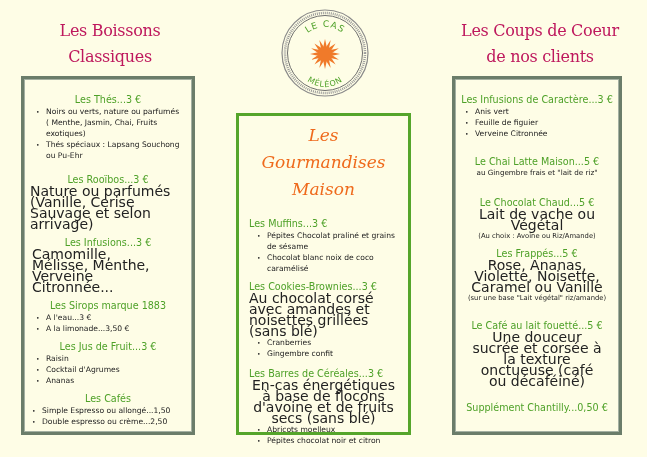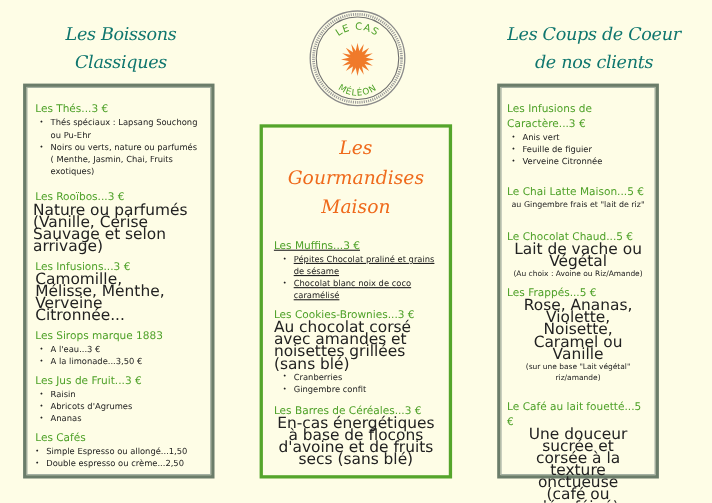--- a/index.html
+++ b/index.html
@@ -6,41 +6,41 @@
   html, body { width: 647px; height: 457px; overflow: hidden; }
   body {
     background: #fefde6;
     font-family: "DejaVu Sans", sans-serif;
     color: #222;
     position: relative;
   }
   .col-title {
     position: absolute;
     font-family: "DejaVu Serif", serif;
-    font-style: italic;
-    color: #0f766e;
+    color: #be185d;
     font-size: 16px;
     line-height: 26px;
     text-align: center;
     letter-spacing: -0.3px;
   }
   .box {
     position: absolute;
     background: #fefde6;
   }
   .box-side {
     border: 3px solid #6b7d6a;
     box-shadow: inset 0 0 0 1px #a4b0a2;
   }
   .box-mid {
     border: 3px solid #55a52b;
   }
   .sec-title {
     color: #4ea128;
     font-size: 9.6px;
+    text-align: center;
     line-height: 13px;
     margin-top: 6px;
   }
   .sec-title.left { text-align: left; }
   ul.items { list-style: none; }
   ul.items li {
     position: relative;
     font-size: 7.6px;
     line-height: 11px;
     padding-left: 14px;
@@ -124,22 +124,22 @@
 
 <div class="col-title" style="left:440px; top:18px; width:200px;">
   <div>Les Coups de Coeur</div>
   <div>de nos clients</div>
 </div>
 
 <div class="box box-side" style="left:21px; top:76px; width:174px; height:359px; padding:6px 8px 0 8px;">
   <div>
     <div class="sec-title" style="margin-top:8px;">Les Thés...3 €</div>
     <ul class="items">
+      <li>Noirs ou verts, nature ou parfumés ( Menthe, Jasmin, Chai, Fruits exotiques)</li>
       <li>Thés spéciaux : Lapsang Souchong ou Pu-Ehr</li>
-      <li>Noirs ou verts, nature ou parfumés ( Menthe, Jasmin, Chai, Fruits exotiques)</li>
     </ul>
   </div>
   <div style="margin-top:12px;">
     <div class="sec-title">Les Rooïbos...3 €</div>
     <div class="desc" style="margin-left:-2px;">Nature ou parfumés (Vanille, Cerise Sauvage et selon arrivage)</div>
   </div>
   <div style="margin-top:4px;">
     <div class="sec-title">Les Infusions...3 €</div>
     <div class="desc" style="padding-right:30px;">Camomille, Mélisse, Menthe, Verveine Citronnée...</div>
   </div>
@@ -147,60 +147,64 @@
     <div class="sec-title">Les Sirops marque 1883</div>
     <ul class="items">
       <li>A l'eau...3 €</li>
       <li>A la limonade...3,50 €</li>
     </ul>
   </div>
   <div style="margin-top:0;">
     <div class="sec-title">Les Jus de Fruit...3 €</div>
     <ul class="items">
       <li>Raisin</li>
-      <li>Abricots d'Agrumes</li>
+      <li>Cocktail d'Agrumes</li>
       <li>Ananas</li>
     </ul>
   </div>
   <div style="margin-top:0px;">
     <div class="sec-title">Les Cafés</div>
     <ul class="items" style="margin-left:-4px;">
       <li>Simple Espresso ou allongé...1,50</li>
       <li>Double espresso ou crème...2,50</li>
     </ul>
   </div>
 </div>
 
 <div class="box box-mid" style="left:236px; top:113px; width:175px; height:322px; padding:0 10px;">
   <div class="mid-title">
     <div>Les Gourmandises</div>
     <div>Maison</div>
   </div>
-  <div style="margin-top:14px;text-decoration:underline;">
+  <div style="margin-top:14px;">
     <div class="sec-title left">Les Muffins...3 €</div>
     <ul class="items" style="margin-left:4px;">
       <li>Pépites Chocolat praliné et grains de sésame</li>
       <li>Chocolat blanc noix de coco caramélisé</li>
     </ul>
   </div>
   <div style="margin-top:6px;">
     <div class="sec-title left">Les Cookies-Brownies...3 €</div>
     <div class="desc">Au chocolat corsé avec amandes et noisettes grillées (sans blé)</div>
     <ul class="items" style="margin-left:4px;">
       <li>Cranberries</li>
       <li>Gingembre confit</li>
     </ul>
   </div>
   <div style="margin-top:8px;">
     <div class="sec-title left">Les Barres de Céréales...3 €</div>
     <div class="desc center">En-cas énergétiques à base de flocons d'avoine et de fruits secs (sans blé)</div>
-  </div>
-</div>
-
-<div class="box box-side" style="left:452px; top:76px; width:147px; height:359px; padding:6px 6px 0 6px;">
+    <ul class="items" style="margin-left:4px;">
+      <li>Abricots moelleux</li>
+      <li>Pépites chocolat noir et citron</li>
+    </ul>
+  </div>
+</div>
+
+<div class="box box-side" style="left:452px; top:76px; width:170px; height:359px; padding:6px 6px 0 6px;">
   <div>
     <div class="sec-title" style="margin-top:8px;">Les Infusions de Caractère...3 €</div>
     <ul class="items">
       <li>Anis vert</li>
       <li>Feuille de figuier</li>
       <li>Verveine Citronnée</li>
     </ul>
   </div>
   <div style="margin-top:16px;">
     <div class="sec-title">Le Chai Latte Maison...5 €</div>

